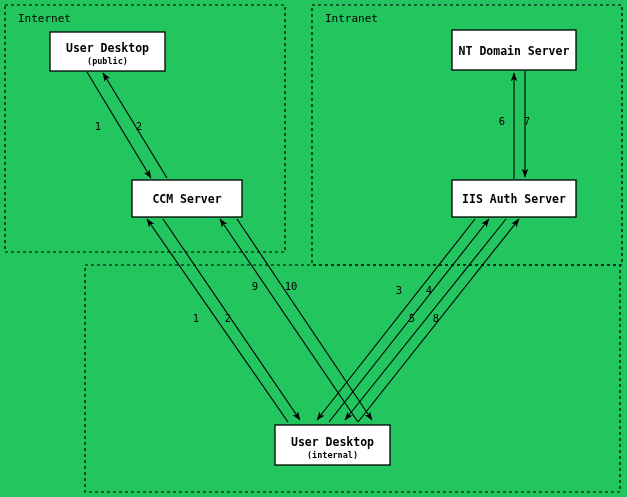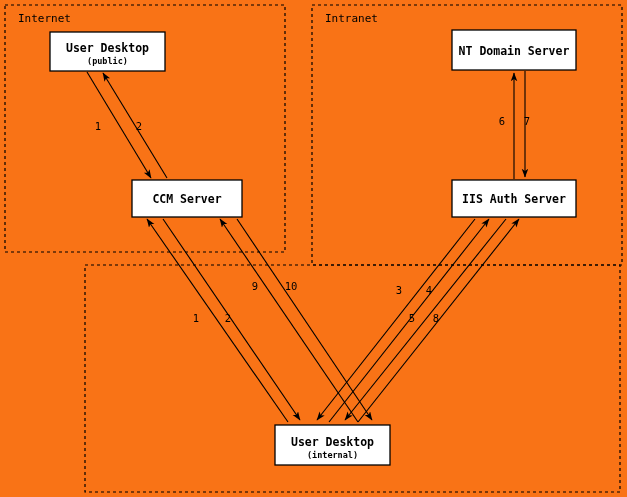--- a/index.html
+++ b/index.html
@@ -4,21 +4,21 @@
 <style>
   html, body {
     margin: 0;
     padding: 0;
     background: #ffffff;
   }
   #diagram-root {
     position: relative;
     width: 627px;
     height: 497px;
-    background: #f97316;
+    background: #22c55e;
     font-family: "DejaVu Sans Mono", monospace;
     overflow: hidden;
   }
   svg.canvas {
     position: absolute;
     top: 0; left: 0;
     width: 627px;
     height: 497px;
   }
   .zone-label {

